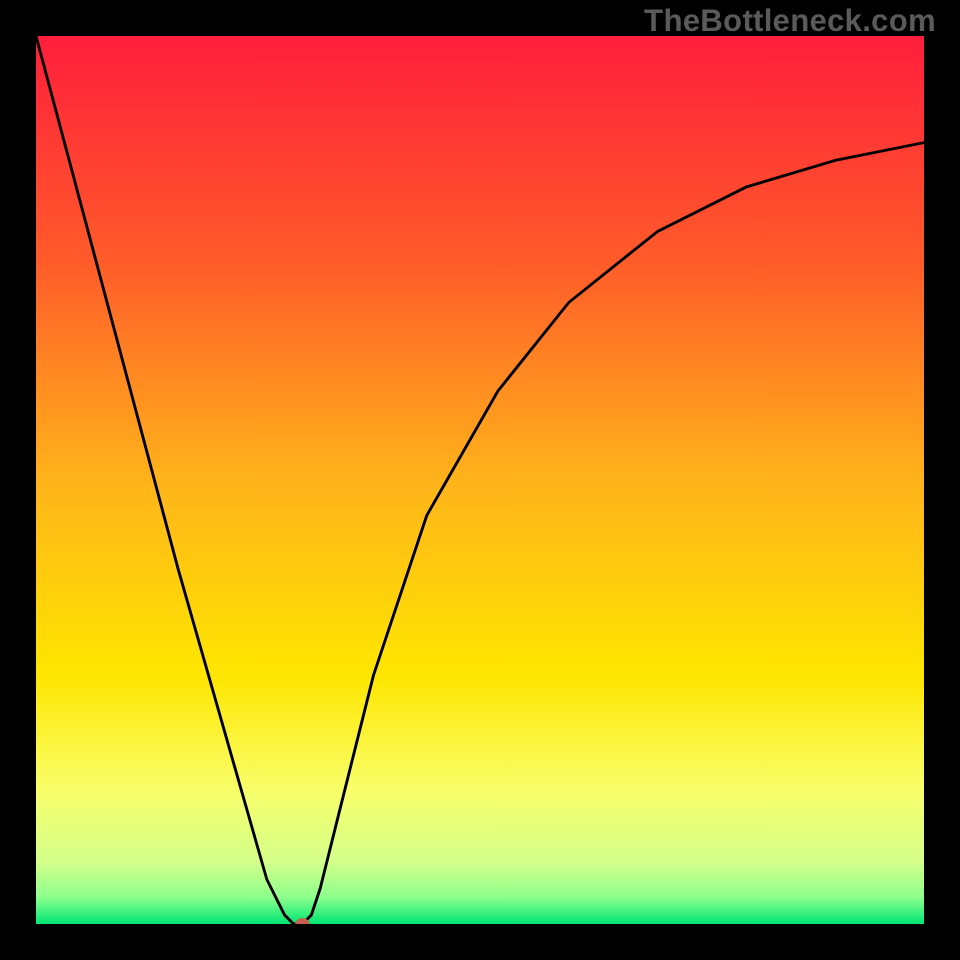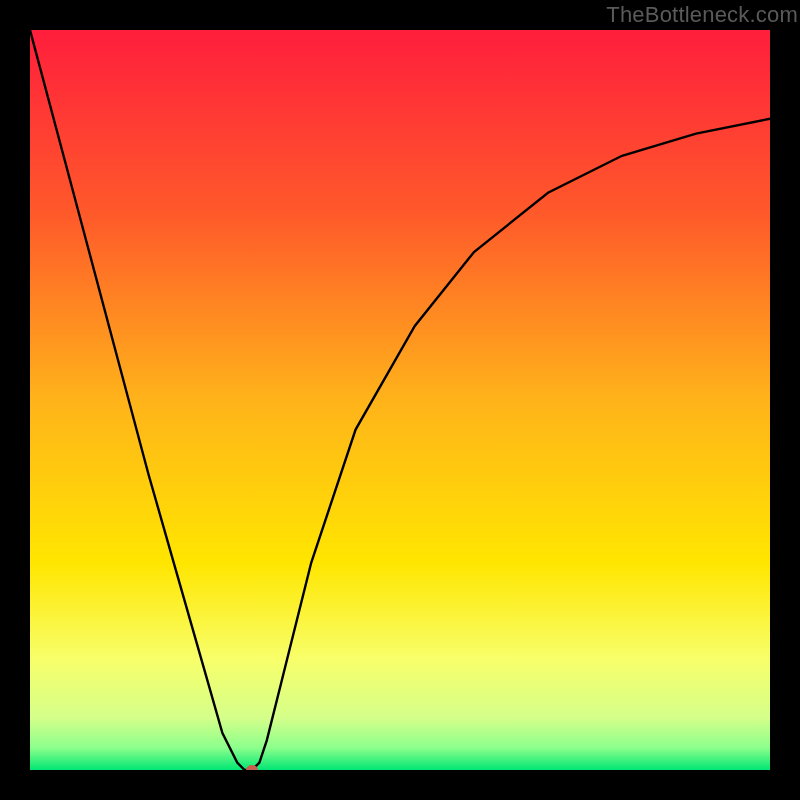--- a/index.html
+++ b/index.html
@@ -13,24 +13,24 @@
   }
   .frame {
     position: relative;
     width: 800px;
     height: 800px;
     background: #000;
   }
   .watermark {
     position: absolute;
     top: 2px;
-    right: 2px;
+    right: 20px;
     color: #5a5a5a;
-    font-size: 22px;
-    font-weight: 400;
+    font-size: 26px;
+    font-weight: 700;
     letter-spacing: 0.2px;
     z-index: 3;
   }
   .plot-area {
     position: absolute;
     left: 30px;
     top: 30px;
     width: 740px;
     height: 740px;
     overflow: hidden;

